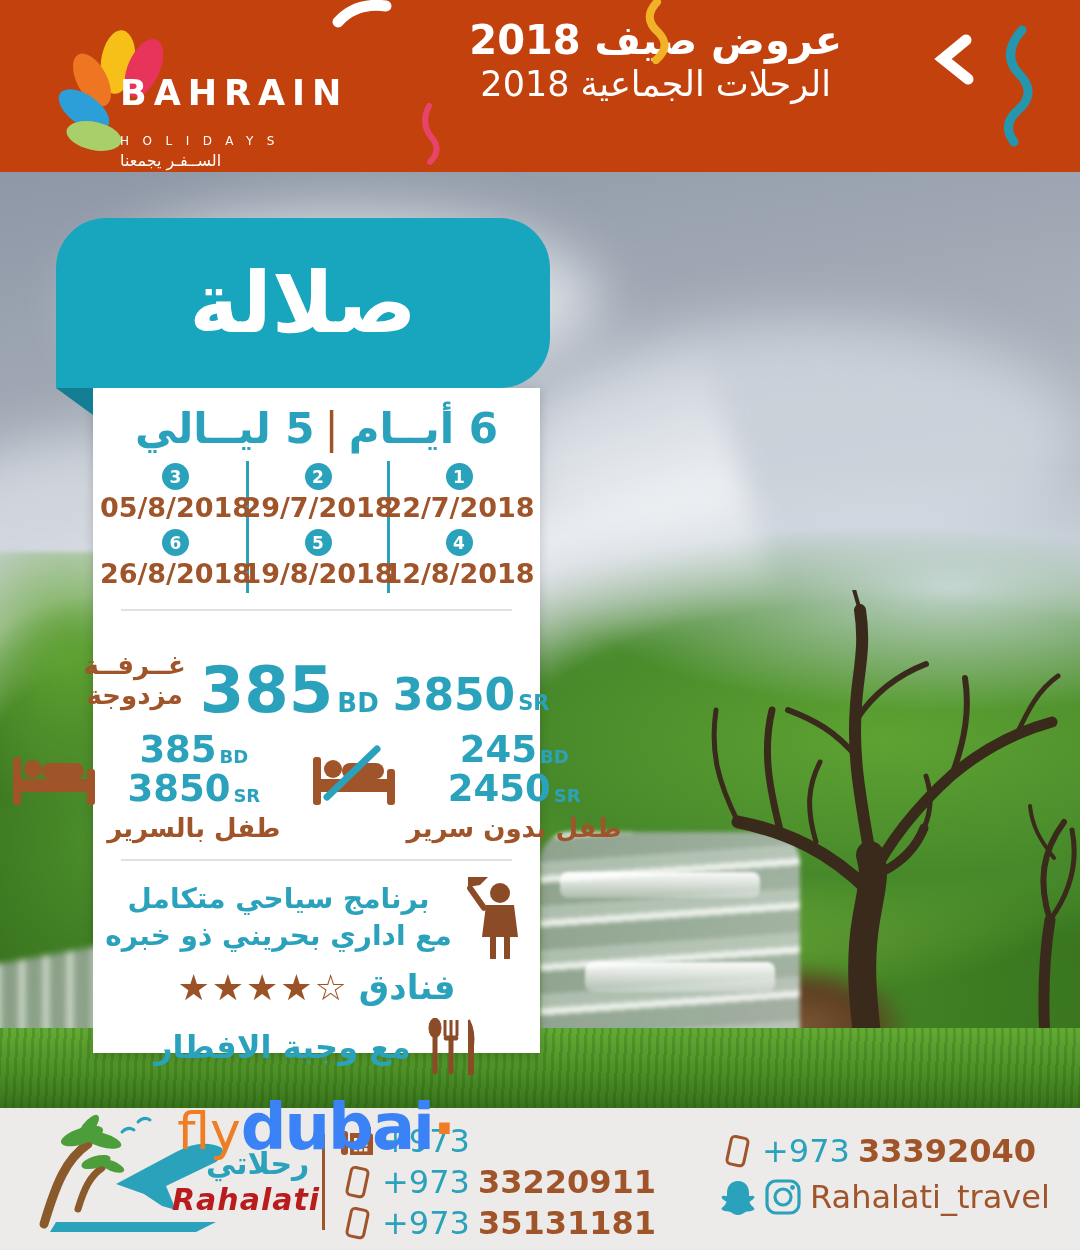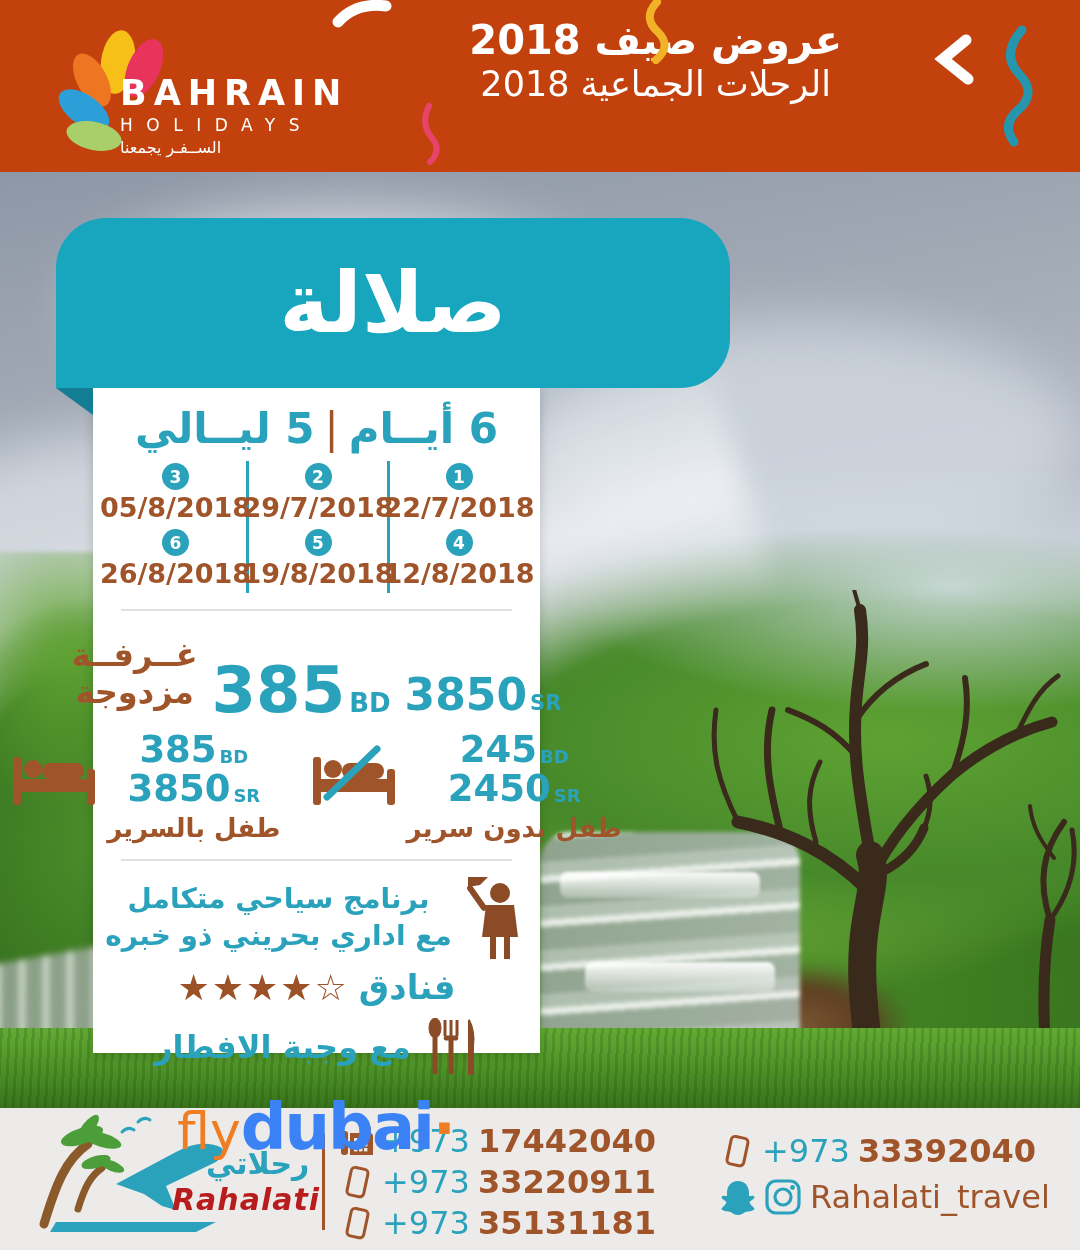--- a/index.html
+++ b/index.html
@@ -5,21 +5,21 @@
   html,body{margin:0;padding:0;background:#555;}
   *{box-sizing:border-box;}
   .poster{
     position:relative;width:1080px;height:1250px;overflow:hidden;
     font-family:"DejaVu Sans",sans-serif;background:#9aa3b0;
   }
   
   .header{position:absolute;left:0;top:0;width:1080px;height:172px;background:#c2410c;z-index:30;}
   .brand{position:absolute;left:120px;top:76px;color:#fff;}
   .brand-name{font-size:35px;font-weight:bold;letter-spacing:7px;line-height:1;}
-  .brand-sub{font-size:17px;letter-spacing:13.5px;margin-top:6px;line-height:1;}
+  .brand-sub{font-size:12px;letter-spacing:13.5px;margin-top:24px;line-height:1;}
   .brand-tagline{font-size:16px;margin-top:4px;text-align:left;direction:rtl;letter-spacing:1px;}
   .header-titles{position:absolute;right:238px;top:14px;text-align:center;color:#fff;direction:rtl;}
   .header-title{font-size:40px;font-weight:bold;line-height:1.3;}
   .header-subtitle{font-size:35px;margin-top:-2px;}
   .confetti{position:absolute;left:0;top:0;width:1080px;height:172px;pointer-events:none;}
   
   .photo{position:absolute;left:0;top:172px;width:1080px;height:938px;overflow:hidden;background:linear-gradient(170deg,#8e97a6 0%,#a6aeb9 28%,#c0c5cd 55%,#b2b9c2 78%,#c6cbd1 100%);}
   .cloud{position:absolute;border-radius:50%;filter:blur(28px);}
   .cloud.c1{left:80px;top:40px;width:520px;height:180px;background:rgba(236,239,243,.75);}
   .cloud.c2{left:520px;top:150px;width:560px;height:240px;background:rgba(210,216,224,.8);}
@@ -53,36 +53,36 @@
     background:
       repeating-linear-gradient(93deg, rgba(20,60,8,.18) 0 3px, transparent 3px 8px),
       linear-gradient(180deg,#63ab33 0%,#4c8f26 55%,#36701a 100%);}
   .bush-left{position:absolute;left:-30px;top:380px;width:330px;height:520px;
     background:
       radial-gradient(60% 40% at 30% 20%, #5fa232, transparent 75%),
       radial-gradient(70% 55% at 40% 55%, #4c8e2b 0%, #3a7620 60%, transparent 85%),
       radial-gradient(80% 60% at 30% 90%, #356f1c, transparent 90%);filter:blur(2px);}
   .tree-svg{position:absolute;left:620px;top:418px;}
   
-  .banner{position:absolute;left:56px;top:218px;width:674px;height:170px;background:#18a6bf;border-radius:50px 50px 50px 0;z-index:40;display:flex;align-items:center;justify-content:center;}
+  .banner{position:absolute;left:56px;top:218px;width:494px;height:170px;background:#18a6bf;border-radius:50px 50px 50px 0;z-index:40;display:flex;align-items:center;justify-content:center;}
   .banner-text{color:#fff;font-size:84px;font-weight:bold;direction:rtl;}
   .banner-fold{position:absolute;left:56px;top:388px;width:37px;height:27px;background:#137e93;clip-path:polygon(0 0,100% 0,100% 100%);z-index:39;}
   
   .card{position:absolute;left:93px;top:388px;width:447px;height:665px;background:#fff;z-index:35;box-shadow:0 3px 10px rgba(0,0,0,.18);padding-top:14px;}
   .duration{direction:rtl;text-align:center;font-size:42px;font-weight:bold;color:#2ba2bc;margin-top:2px;}
   .duration .sep{color:#a0542a;padding:0 10px;font-weight:normal;}
   .dates{direction:rtl;margin-top:8px;}
   .date-row{display:flex;justify-content:center;}
   .date-cell{width:141px;display:flex;flex-direction:column;align-items:center;padding:2px 0 4px 0;}
   .date-cell:not(:last-child){border-left:3px solid #2ba2bc;}
   .date-num{width:27px;height:27px;border-radius:50%;background:#2ba2bc;color:#fff;font-size:17px;font-weight:bold;display:flex;align-items:center;justify-content:center;}
   .date-val{direction:ltr;font-size:27px;font-weight:bold;color:#a0542a;margin-top:2px;white-space:nowrap;}
   .divider{height:2px;background:#e4e1dd;margin:16px 28px 0 28px;}
   .price-row{direction:ltr;display:flex;align-items:flex-end;justify-content:center;gap:14px;margin-top:14px;height:96px;}
-  .room-label{direction:rtl;text-align:center;color:#a0542a;font-weight:bold;font-size:32px;line-height:1.15;padding-bottom:10px;}
+  .room-label{direction:rtl;text-align:center;color:#a0542a;font-weight:bold;font-size:26px;line-height:1.15;padding-bottom:10px;}
   .big-price{display:flex;align-items:flex-end;}
   .big-price .val{font-size:64px;font-weight:bold;color:#2ba2bc;line-height:.95;}
   .big-price .cur{font-size:26px;font-weight:bold;color:#2ba2bc;margin-left:4px;line-height:1.4;}
   .mid-price{display:flex;align-items:flex-end;padding-bottom:4px;}
   .mid-price .val{font-size:44px;font-weight:bold;color:#2ba2bc;line-height:1;}
   .mid-price .cur{font-size:21px;font-weight:bold;color:#2ba2bc;margin-left:3px;line-height:1.3;}
   .beds-row{direction:ltr;display:flex;justify-content:center;gap:30px;margin-top:10px;}
   .bed-group{display:flex;align-items:flex-start;gap:10px;}
   .bed-icon{margin-top:14px;}
   .bed-col{text-align:center;}
@@ -374,21 +374,20 @@
               <rect x="24" y="13" width="3.4" height="3.4"></rect>
             <rect x="14" y="18" width="3.4" height="3.4"></rect>
               <rect x="19" y="18" width="3.4" height="3.4"></rect>
               <rect x="24" y="18" width="3.4" height="3.4"></rect>
             <rect x="14" y="23" width="3.4" height="3.4"></rect>
               <rect x="19" y="23" width="3.4" height="3.4"></rect>
               <rect x="24" y="23" width="3.4" height="3.4"></rect>
           </g>
         </svg>
         <span class="phone-code">+973</span>
-        <span class="phone-num">17442040</span>
       </div>
       <div class="phone-row">
         <svg width="34" height="34" viewBox="0 0 34 34">
           <rect x="9" y="3" width="17" height="28" rx="4" fill="none" stroke="#a0542a" stroke-width="3" transform="rotate(12 17 17)"></rect>
         </svg>
         <span class="phone-code">+973</span>
         <span class="phone-num">33220911</span>
       </div>
       <div class="phone-row">
         <svg width="34" height="34" viewBox="0 0 34 34">

